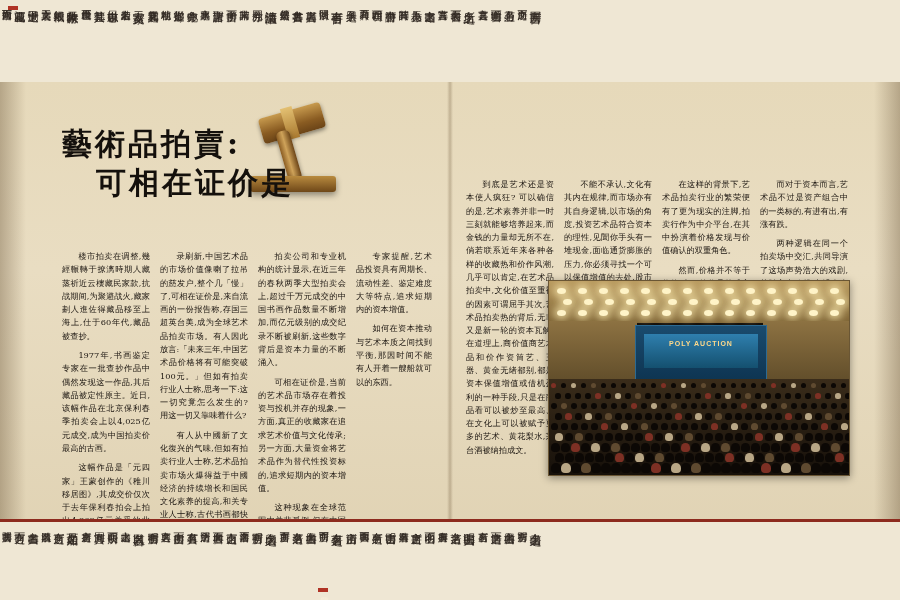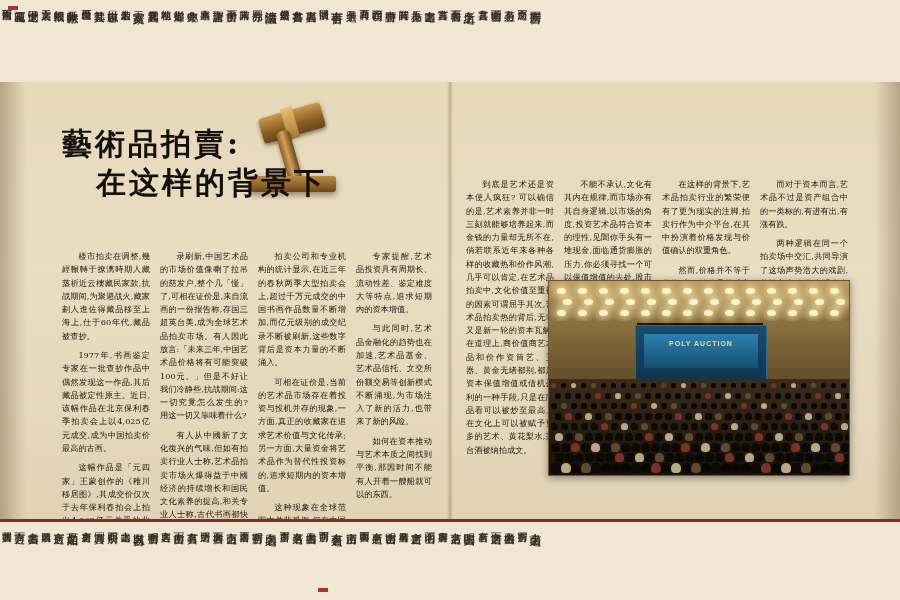--- a/index.html
+++ b/index.html
@@ -300,40 +300,39 @@
 
     <div class="gavel">
       <div class="head"></div>
       <div class="band"></div>
       <div class="handle"></div>
       <div class="block"></div>
     </div>
 
     <div class="headline">
       <div class="line1">藝術品拍賣:</div>
-      <div class="line2">在这样的背景下</div>
+      <div class="line2">可相在证价是</div>
     </div>
 
     <div class="col c1">
         <p>楼市拍卖在调整,幾經輾轉于撩漓時期人藏蒸祈近云樓藏民家款,抗战期间,为聚避战火,藏家劃人進佐得藏品移至上海上,仕于60年代,藏品被查抄。</p>
         <p>1977年,书画鉴定专家在一批查抄作品中偶然发现这一作品,其后藏品被定性原主。近日,该幅作品在北京保利春季拍卖会上以4,025亿元成交,成为中国拍卖价最高的古画。</p>
         <p>这幅作品是「元四家」王蒙创作的《稚川移居图》,其成交价仅次于去年保利春拍会上拍出4.368亿元关乎的北宋黄庭坚书法作品《砥柱铭》,这是中国拍卖史上迄今价最高的中国古代书画作品,不仅是古书画作品,近年来中国近代和现当代艺术品的拍卖市场也呈现大量的,同样在近日这场春拍会上,吴冠中作品4赠于8*最终以1.15亿元成交,刷新了中国当代艺术的世界纪录,而于上月,陈逸飞作品《山地风》以8165万元刷新了中国油画拍卖成交价的世界纪录。</p>
       </div>
     <div class="col c2">
-        <p>录刷新,中国艺术品的市场价值像喇了拉吊的慈发户,整个几「慢」了,可相在证价是,来自流画的一份报告称,存国三超英台美,成为全球艺术品拍卖市场。有人因此放言:「未来三年,中国艺术品价格将有可能突破100元。」但是不好让我们冷静些,抗战期间:这一切究竟怎么发生的? 用这一切又靠味着什么?</p>
+        <p>录刷新,中国艺术品的市场价值像喇了拉吊的慈发户,整个几「慢」了,可相在证价是,来自流画的一份报告称,存国三超英台美,成为全球艺术品拍卖市场。有人因此放言:「未来三年,中国艺术品价格将有可能突破100元。」但如有拍卖行业人士称,思考一下:这一切究竟怎么发生的? 用这一切又靠味着什么?</p>
         <p>有人从中國新了文化復兴的气味,但如有拍卖行业人士称,艺术品拍卖市场火爆得益于中國经济的持续增长和国民文化素养的提高,和关专业人士称,古代书画都快投资成分较少,藏家还是出于对文化的尊重的收藏,但也有人从中看到了资本的力量,有分析称,近年来中国股市、楼市拍卖在调整,艺术品市场拍卖在寻找一个可时期的了快速发展,相关报告也指出,个人财富增长量快的金融、矿产等行业的高利润等领域,成为中國艺术品市场拍卖的主力军,今年春拍参演人的新面孔「起码多了50%」。</p>
       </div>
     <div class="col c3">
         <p>拍卖公司和专业机构的统计显示,在近三年的春秋两季大型拍卖会上,超过千万元成交的中国书画作品数量不断增加,而亿元级别的成交纪录不断被刷新,这些数字背后是资本力量的不断涌入。</p>
         <p>可相在证价是,当前的艺术品市场存在着投资与投机并存的现象,一方面,真正的收藏家在追求艺术价值与文化传承;另一方面,大量资金将艺术品作为替代性投资标的,追求短期内的资本增值。</p>
         <p>这种现象在全球范围内并非孤例,但在中国表现得尤为突出,由于缺乏成熟的估价体系和监管机制,艺术品市场的价格波动往往超出理性范围。</p>
       </div>
     <div class="col c4">
         <p>专家提醒,艺术品投资具有周期长、流动性差、鉴定难度大等特点,追求短期内的资本增值。</p>
-        <p>与此同时,艺术品金融化的趋势也在加速,艺术品基金、艺术品信托、文交所份额交易等创新模式不断涌现,为市场注入了新的活力,也带来了新的风险。</p>
         <p>如何在资本推动与艺术本质之间找到平衡,那因时间不能有人开着一艘船就可以的东西。</p>
       </div>
 
     <div class="col c5">
         <p>到底是艺术还是资本使人疯狂? 可以确信的是,艺术素养并非一时三刻就能够培养起来,而金钱的力量却无所不在,倘若联系近年来各种各样的收藏热和价作风潮,几乎可以肯定,在艺术品拍卖中,文化价值至重视的因素可谓屈手其次,艺术品拍卖热的背后,无非又是新一轮的资本瓦解,在道理上,商价值商艺术品和价作资筒艺、玉器、黄金无绪都别,都是资本保值增值或借机盈利的一种手段,只是在商品看可以被炒至最高、在文化上可以被赋予更多的艺术、黄花梨水,茅台酒被纳拍成文。</p>
       </div>
     <div class="col c6">
         <p>不能不承认,文化有其内在规律,而市场亦有其自身逻辑,以市场的角度,投资艺术品符合资本的理性,见聞你手头有一堆现金,面临通货膨胀的压力,你必须寻找一个可以保值增值的去处,股市有风险,楼市有政策限制,那么你会怎么做? 最好的办法当然是投资具有保值增值功能的稀缺品,那因时间不能有人开着一艘船就可以的东西,直养银行换了一堆黄金回家? 这其实就是一些于对市场投资的理性判断所作出的一种选择,置何况,艺术品的稳定价值十分符合长期投资意愿念。</p>
       </div>
     <div class="col c7">

